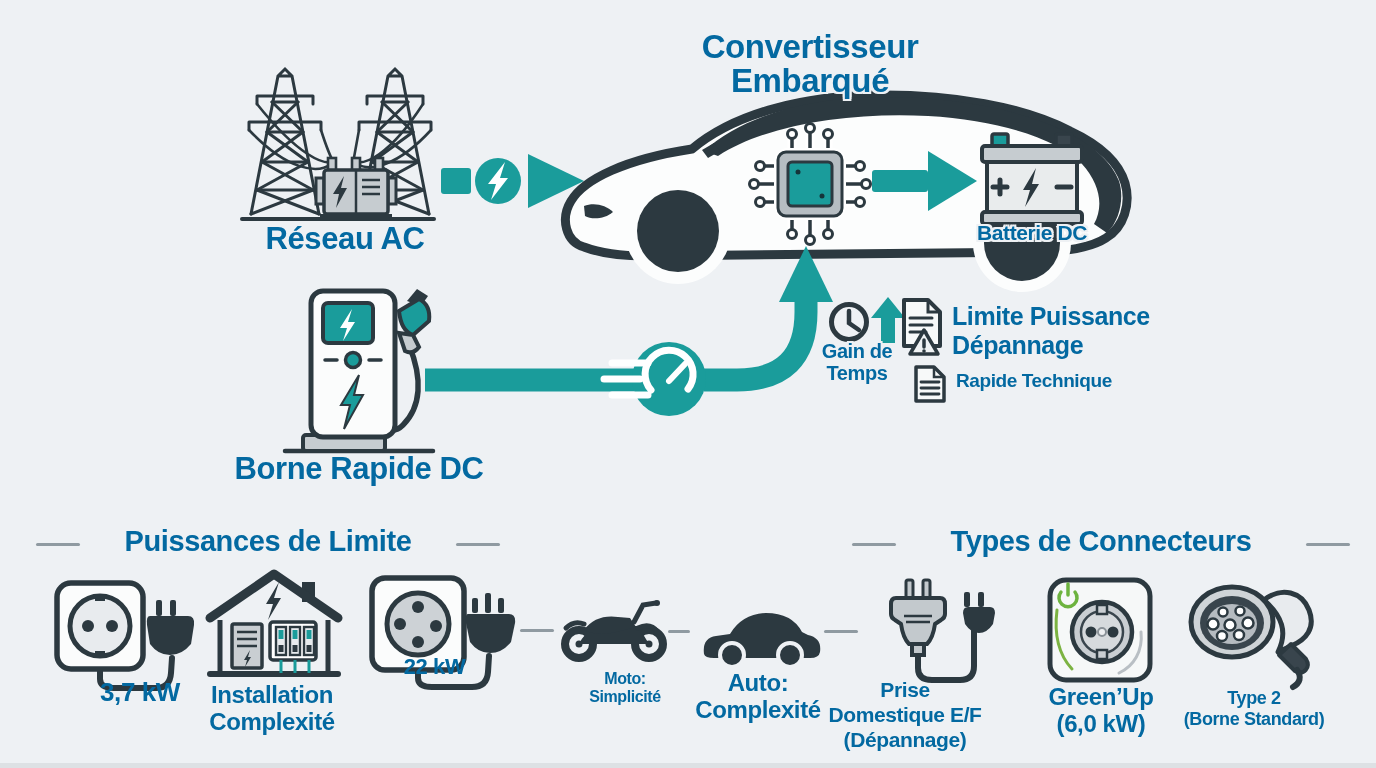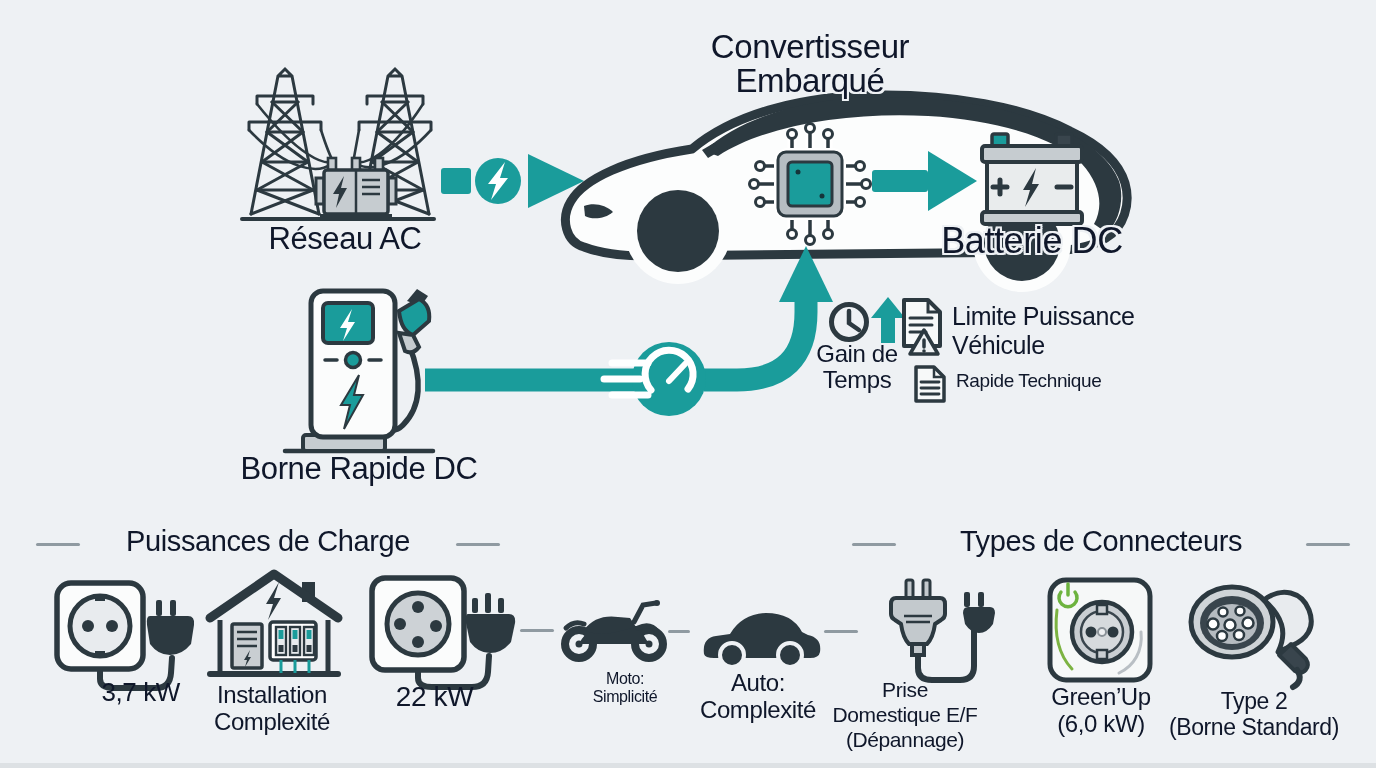--- a/index.html
+++ b/index.html
@@ -3,21 +3,21 @@
 <meta charset="utf-8">
 <style>
   html,body{margin:0;padding:0;}
   body{
     width:1376px;height:768px;position:relative;overflow:hidden;
     background:#eef1f4;
     font-family:"Liberation Sans","DejaVu Sans",sans-serif;
   }
   .abs{position:absolute;}
   .lbl{
-    position:absolute;font-weight:400;color:#0f172a;text-align:center;
+    position:absolute;font-weight:700;color:#0369a1;text-align:center;
     white-space:pre-line;line-height:1.08;letter-spacing:-0.4px;z-index:5;
   }
   .left{text-align:left;}
   .halo{text-shadow:0 2px 0 #eef1f4,0 -2px 0 #eef1f4,2px 0 0 #eef1f4,-2px 0 0 #eef1f4,
         2px 2px 0 #eef1f4,-2px -2px 0 #eef1f4,2px -2px 0 #eef1f4,-2px 2px 0 #eef1f4;}
   .dash{position:absolute;height:3px;background:#8f9aa1;border-radius:2px;z-index:4;}
   svg{position:absolute;overflow:visible;z-index:3;}
   #flow-overlay{left:0;top:0;z-index:1;}
   #bottom-strip{position:absolute;left:0;bottom:0;width:1376px;height:5px;background:#dde1e4;z-index:6;}
 </style>
@@ -305,41 +305,41 @@
 <div class="dash" style="left:456px;top:543px;width:44px;"></div>
 <div class="dash" style="left:852px;top:543px;width:44px;"></div>
 <div class="dash" style="left:1306px;top:543px;width:44px;"></div>
 <div class="dash" style="left:520px;top:629px;width:34px;"></div>
 <div class="dash" style="left:668px;top:630px;width:22px;"></div>
 <div class="dash" style="left:824px;top:630px;width:34px;"></div>
 
 <div class="lbl halo" style="left:620px;top:30px;width:380px;font-size:33px;line-height:1.04;">Convertisseur
 Embarqué</div>
 <div class="lbl" style="left:205px;top:222px;width:280px;font-size:31px;">Réseau AC</div>
-<div class="lbl halo" style="left:917px;top:222px;width:230px;font-size:36px;">Batterie DC</div>
+<div class="lbl halo" style="left:917px;top:222px;width:230px;font-size:21px;">Batterie DC</div>
 <div class="lbl" style="left:209px;top:452px;width:300px;font-size:31px;">Borne Rapide DC</div>
-<div class="lbl halo" style="left:807px;top:341px;width:100px;font-size:24px;">Gain de
+<div class="lbl halo" style="left:807px;top:341px;width:100px;font-size:20px;">Gain de
 Temps</div>
 <div class="lbl left" style="left:952px;top:302px;width:220px;font-size:25px;line-height:1.15;">Limite Puissance
-Véhicule</div>
+Dépannage</div>
 <div class="lbl left" style="left:956px;top:371px;width:200px;font-size:19px;">Rapide Technique</div>
 
-<div class="lbl" style="left:82px;top:526px;width:372px;font-size:29px;">Puissances de Charge</div>
+<div class="lbl" style="left:82px;top:526px;width:372px;font-size:29px;">Puissances de Limite</div>
 <div class="lbl" style="left:898px;top:526px;width:406px;font-size:29px;">Types de Connecteurs</div>
 
 <div class="lbl" style="left:50px;top:678px;width:130px;font-size:26px;text-align:right;">3,7 kW</div>
 <div class="lbl" style="left:192px;top:682px;width:160px;font-size:24px;line-height:1.12;">Installation
 Complexité</div>
-<div class="lbl" style="left:372px;top:682px;width:125px;font-size:28px;">22 kW</div>
+<div class="lbl" style="left:372px;top:655px;width:125px;font-size:22px;">22 kW</div>
 <div class="lbl" style="left:560px;top:670px;width:130px;font-size:16px;line-height:1.12;">Moto:
 Simplicité</div>
 <div class="lbl" style="left:692px;top:670px;width:132px;font-size:24px;line-height:1.12;">Auto:
 Complexité</div>
 
 <div class="lbl" style="left:820px;top:678px;width:170px;font-size:21px;line-height:1.18;">Prise
 Domestique E/F
 (Dépannage)</div>
 <div class="lbl" style="left:1036px;top:684px;width:130px;font-size:24px;line-height:1.12;">Green’Up
 (6,0 kW)</div>
-<div class="lbl" style="left:1168px;top:688px;width:172px;font-size:23px;line-height:1.14;">Type 2
+<div class="lbl" style="left:1168px;top:688px;width:172px;font-size:18px;line-height:1.14;">Type 2
 (Borne Standard)</div>
 
 <div id="bottom-strip"></div>
 
 </body></html>

